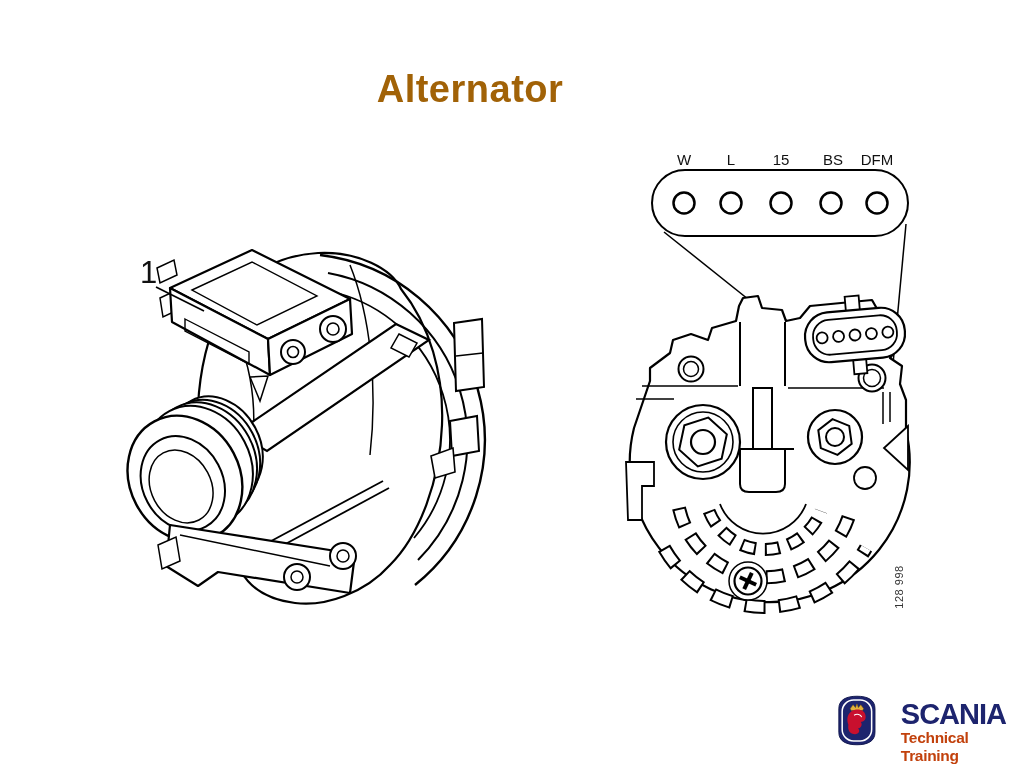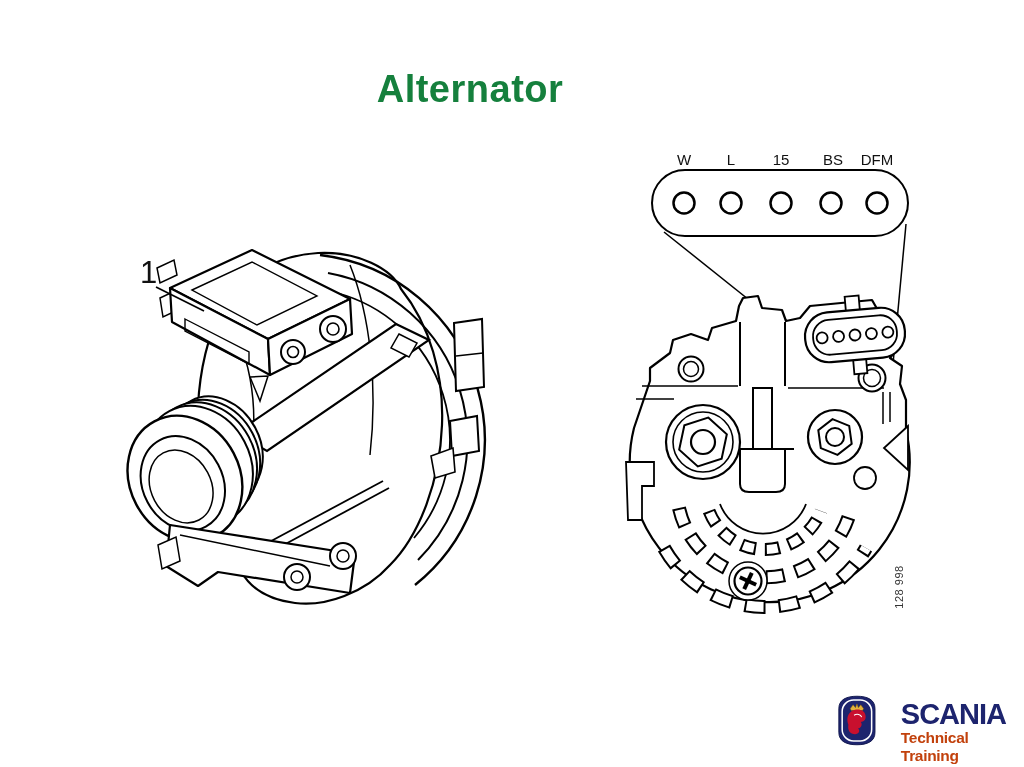--- a/index.html
+++ b/index.html
@@ -3,21 +3,21 @@
 <meta charset="utf-8">
 <style>
   html,body{margin:0;padding:0;}
   body{
     width:1024px;height:767px;position:relative;overflow:hidden;
     background:#ffffff;font-family:"Liberation Sans", sans-serif;
   }
   .slide{position:absolute;inset:0;background:#fff;}
   .title{
     position:absolute;top:68px;left:0;width:940px;text-align:center;
-    font-size:38px;font-weight:bold;color:#15803d;letter-spacing:0.5px;
+    font-size:38px;font-weight:bold;color:#a16207;letter-spacing:0.5px;
   }
   .fig{position:absolute;}
   .fig-left{left:100px;top:225px;width:410px;height:405px;}
   .fig-right{left:600px;top:138px;width:330px;height:492px;}
   .drawing-number{
     position:absolute;left:876px;top:581px;width:46px;text-align:center;
     font-size:11px;color:#333;letter-spacing:0.5px;
     transform:rotate(-90deg);transform-origin:50% 50%;
     white-space:nowrap;
   }

